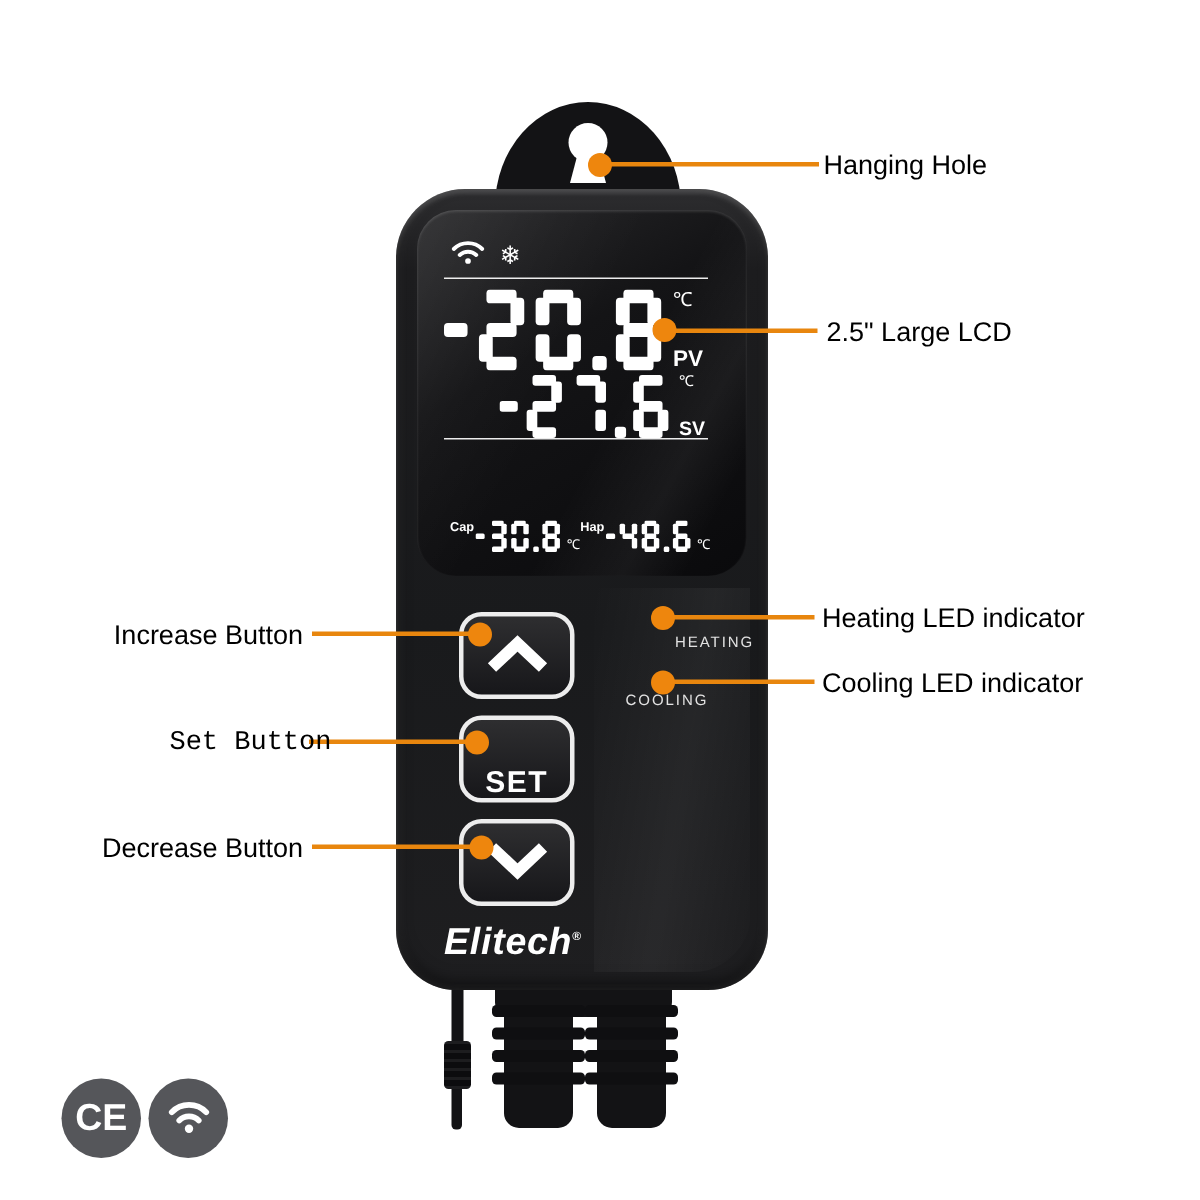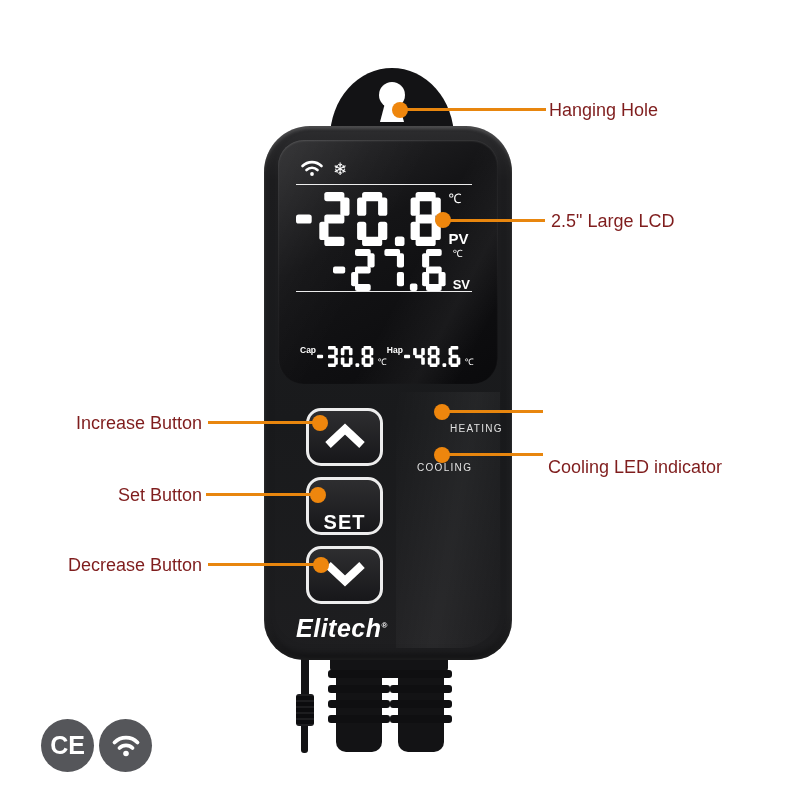--- a/index.html
+++ b/index.html
@@ -127,21 +127,21 @@
   .badge{
     position:absolute;top:719px;width:53px;height:53px;border-radius:50%;
     background:#55565a;display:flex;align-items:center;justify-content:center;z-index:2;
   }
   .badge-ce{left:41px;color:#fff;font-weight:bold;font-size:25px;letter-spacing:0;}
   .badge-wifi{left:99px;}
   
   .c-line{position:absolute;height:3px;background:#E8860E;z-index:9;}
   .c-dot{position:absolute;width:16px;height:16px;border-radius:50%;background:#EE860D;z-index:10;}
   .c-label{
-    position:absolute;color:#7f1d1d;font-size:18px;line-height:19px;z-index:9;white-space:nowrap;
+    position:absolute;color:#000000;font-size:18px;line-height:19px;z-index:9;white-space:nowrap;
   }
   .c-label.right-align{text-align:right;}
 </style>
 </head>
 <body>
 
 <div class="stage">
 
   <div class="hang-tab"></div>
   <div class="keyhole-head"></div>
@@ -356,19 +356,20 @@
   <div class="c-dot" style="left:312px;top:415px;"></div>
 
   <div class="c-line" style="left:206px;top:493px;width:116px;"></div>
   <div class="c-dot" style="left:310px;top:487px;"></div>
 
   <div class="c-line" style="left:208px;top:563px;width:116px;"></div>
   <div class="c-dot" style="left:313px;top:557px;"></div>
 
   <div class="c-label" style="left:549px;top:101px;">Hanging Hole</div>
   <div class="c-label" style="left:551px;top:212px;">2.5" Large LCD</div>
-  <div class="c-label" style="left:548px;top:446px;margin-top:12px;">Cooling LED indicator</div>
+  <div class="c-label" style="left:548px;top:403px;">Heating LED indicator</div>
+  <div class="c-label" style="left:548px;top:446px;">Cooling LED indicator</div>
 
   <div class="c-label right-align" style="right:598px;top:414px;">Increase Button</div>
-  <div class="c-label right-align" style="right:598px;top:486px;">Set Button</div>
+  <div class="c-label right-align" style="right:579px;top:486px;font-family:Liberation Mono, monospace;">Set Button</div>
   <div class="c-label right-align" style="right:598px;top:556px;">Decrease Button</div>
 
 </div>
 
 </body></html>

